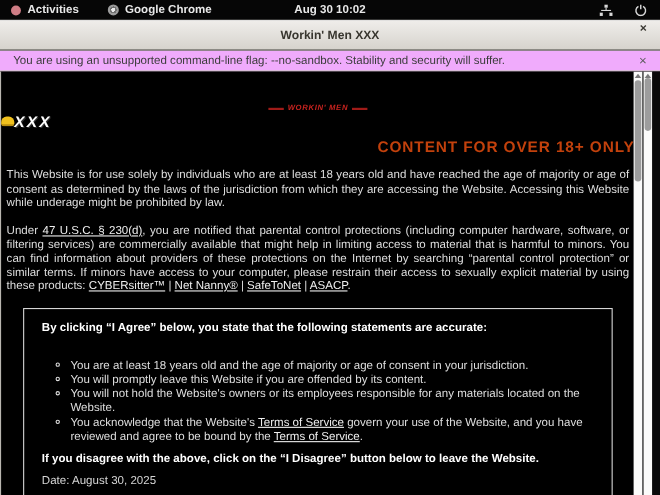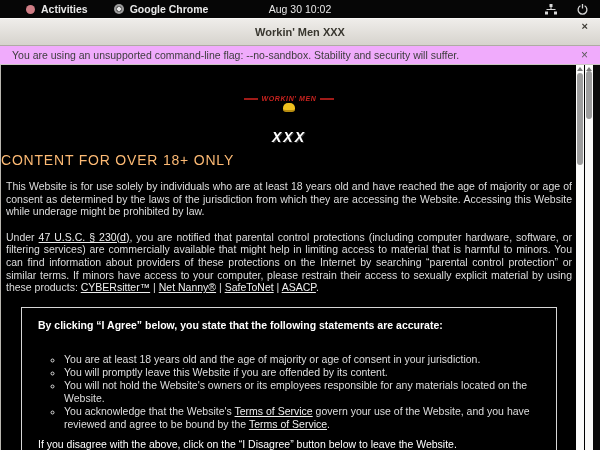--- a/index.html
+++ b/index.html
@@ -2,25 +2,25 @@
 <html><head>
 <meta charset="utf-8">
 <style>
   * { margin:0; padding:0; box-sizing:border-box; }
   html,body { width:600px; height:450px; overflow:hidden; }
   body { font-family:"Liberation Sans",sans-serif; background:#000; }
 
   
   .topbar { height:18px; background:#060606; color:#e8e8e8; display:flex; align-items:center;
             position:relative; font-size:10.5px; font-weight:bold; }
-  .topbar-left { display:flex; align-items:center; gap:6px; padding-left:26px; }
+  .topbar-left { display:flex; align-items:center; gap:6px; padding-left:10px; }
   .activities-dot { width:9px; height:9px; border-radius:50%; background:#cf7d85; display:inline-block; }
   .chrome-ico { width:10px; height:10px; border-radius:50%; margin-left:20px;
       background:radial-gradient(circle at 50% 50%, #e9e9e9 0 24%, #6f6f6f 25% 44%, #9b9b9b 45% 100%); }
-  .topbar-clock { position:absolute; left:50%; transform:translateX(-50%); font-weight:normal; }
+  .topbar-clock { position:absolute; left:50%; transform:translateX(-50%); font-weight:bold; }
   .topbar-right { margin-left:auto; display:flex; align-items:center; gap:20px; padding-right:12px; }
   .topbar-right svg { display:block; }
 
   
   .titlebar { height:28px; background:linear-gradient(#efedea,#d6d3cd); border-top:1px solid #f8f7f5;
               border-bottom:1px solid #aeaba4; position:relative; display:flex; align-items:center; justify-content:center;
               font-size:11px; font-weight:bold; color:#38362f; }
   .titlebar-close { position:absolute; right:12px; top:1px; font-size:11px; font-weight:bold; color:#3c3a34; cursor:default; }
 
   
@@ -30,36 +30,36 @@
 
   
   .page { height:395px; background:#000; color:#e3e3e3; position:relative; overflow:hidden;
           border-left:1px solid #b9b6b0; padding-top:30px; }
   .content { width:576px; }
 
   .logo { text-align:center; line-height:1; margin-bottom:7px; }
   .logo-top { font-size:7px; font-style:italic; font-weight:bold; color:#c9231f; letter-spacing:.6px;
               display:flex; align-items:center; justify-content:center; gap:4px; }
   .logo-dash { width:14px; height:2px; background:#a01b18; display:inline-block; }
-  .logo-bottom { display:flex; align-items:center; justify-content:space-between; gap:18px; margin-top:1px;flex-direction:column; }
+  .logo-bottom { display:flex; align-items:center; justify-content:flex-start; gap:0; margin-top:1px; }
   .logo-hat { width:12px; height:9px; background:#f0c11e; border-radius:5px 5px 3px 3px;
               border-bottom:2px solid #b88d10; display:inline-block; }
   .logo-xxx { font-size:14px; font-weight:bold; font-style:italic; color:#fff; letter-spacing:2px;
               text-shadow:1px 1px 0 #333; }
 
-  h1 { font-size:14px; font-weight:400; letter-spacing:.8px; color:#fdba74; text-align:left; margin:8px 0 12px; }
+  h1 { font-size:14px; font-weight:700; letter-spacing:.8px; color:#c2410c; text-align:right; margin:8px 0 12px; }
 
   .para { font-size:10.5px; line-height:12.6px; text-align:justify; margin:0 5px 13px; color:#dedede; }
   .lnk { color:#efefef; text-decoration:underline; cursor:pointer; }
 
   .agreement-box { border:1px solid #d6d6d6; margin:2px 20px 0; padding:11px 16px 10px; }
   .agreement-intro { font-size:10.5px; font-weight:bold; color:#fff; margin-bottom:22px; }
   .agreement-list { list-style-type:circle; padding-left:26px; margin-bottom:7px; }
   .agreement-list li { font-size:10.5px; line-height:13px; color:#dedede; }
-  .agreement-note { font-size:10.5px; font-weight:normal; color:#fff; margin-bottom:8px; }
+  .agreement-note { font-size:10.5px; font-weight:bold; color:#fff; margin-bottom:8px; }
   .agreement-date { font-size:10.5px; color:#d6d6d6; }
 
   .btn-row { display:flex; justify-content:center; gap:19px; margin-top:19px; }
   .btn { height:40px; font-size:13px; font-weight:bold; letter-spacing:1px; color:#fff;
          display:flex; align-items:center; justify-content:center; cursor:pointer; }
   .btn-agree { background:#2eb53e; border:none; padding:0 22px; }
   .btn-disagree { background:#030303; border:1px solid #dcdcdc; padding:0 24px; }
 
   
   .sbar { position:absolute; top:0; bottom:0; width:8px; background:#fbfbfa; }
@@ -136,20 +136,21 @@
 
     <div class="agreement-box">
       <div class="agreement-intro">By clicking “I Agree” below, you state that the following statements are accurate:</div>
       <ul class="agreement-list" id="bullet-list">
           <li><span>You are at least 18 years old and the age of majority or age of consent in your jurisdiction.</span></li>
           <li><span>You will promptly leave this Website if you are offended by its content.</span></li>
           <li><span>You will not hold the Website's owners or its employees responsible for any materials located on the Website.</span></li>
           <li><span>You acknowledge that the Website's </span><a class="lnk" href="#">Terms of Service</a><span> govern your use of the Website, and you have reviewed and agree to be bound by the </span><a class="lnk" href="#">Terms of Service</a><span>.</span></li>
         </ul>
       <div class="agreement-note">If you disagree with the above, click on the “I Disagree” button below to leave the Website.</div>
+      <div class="agreement-date">Date: August 30, 2025</div>
     </div>
 
     <div class="btn-row">
       <button class="btn btn-agree">I AGREE</button>
       <button class="btn btn-disagree">I DISAGREE</button>
     </div>
   </div>
 
   <div class="sbar sbar-inner">
     <span class="sb-arrow sb-up"></span>

